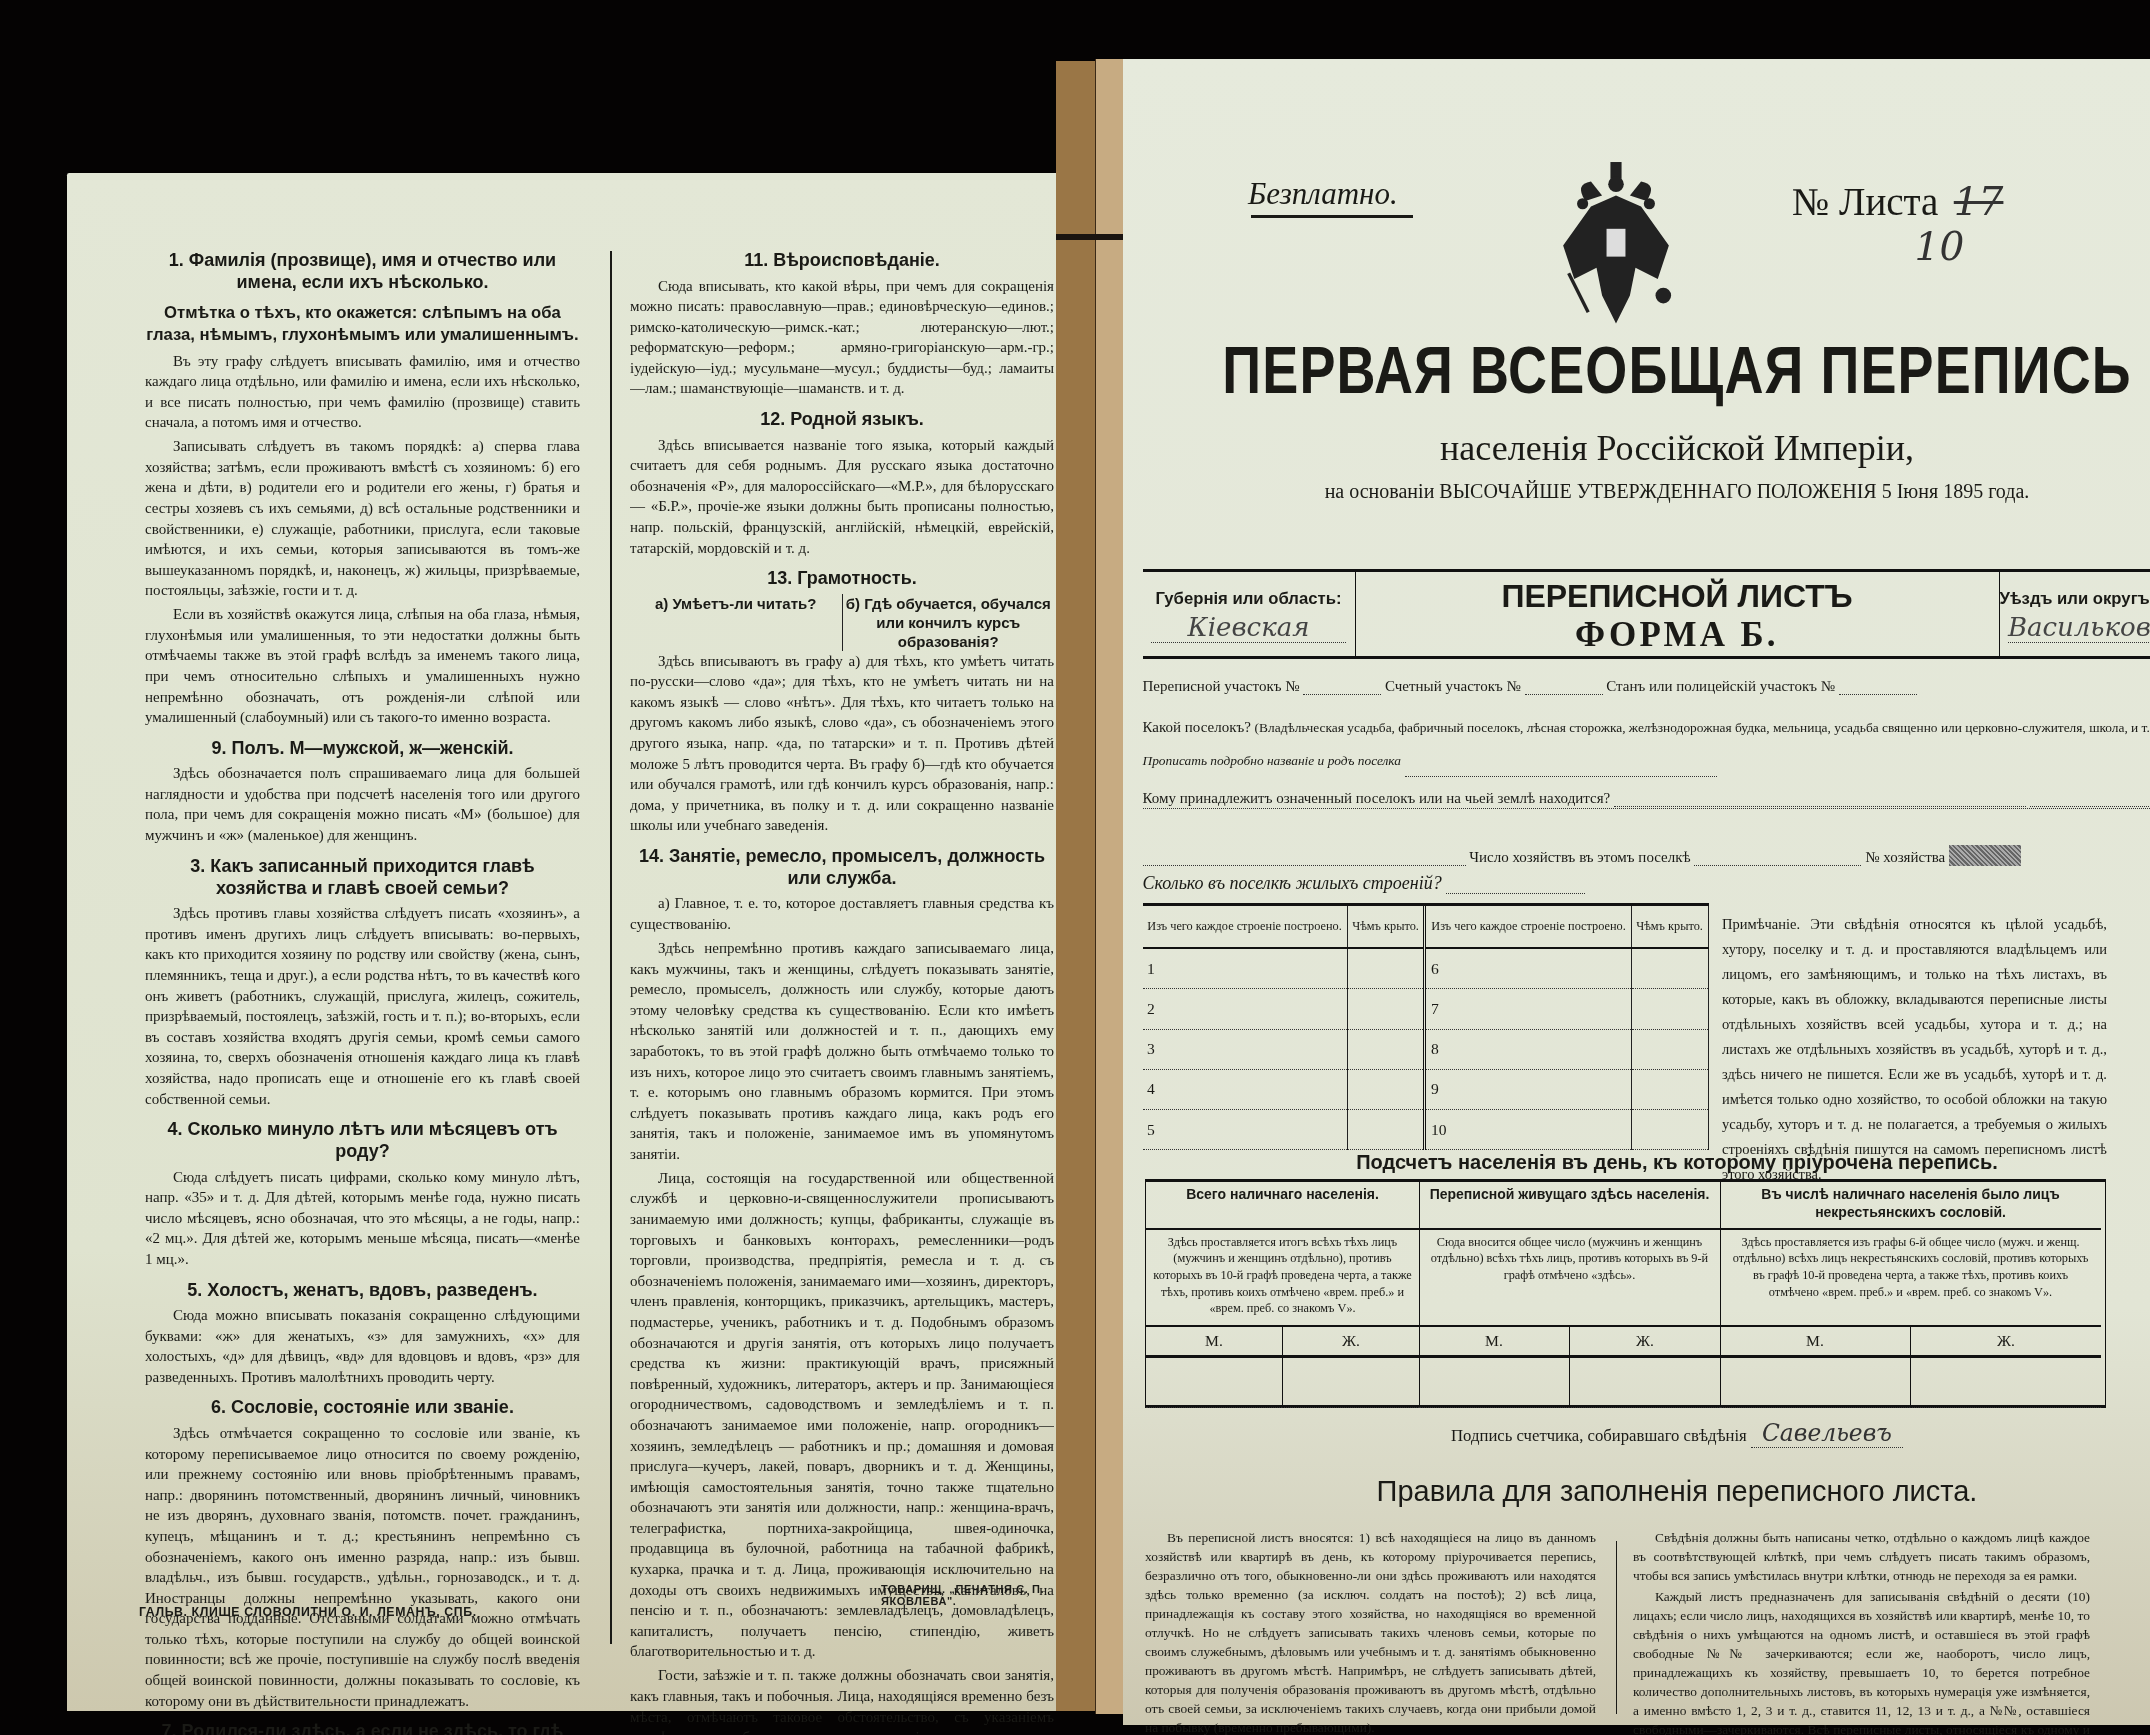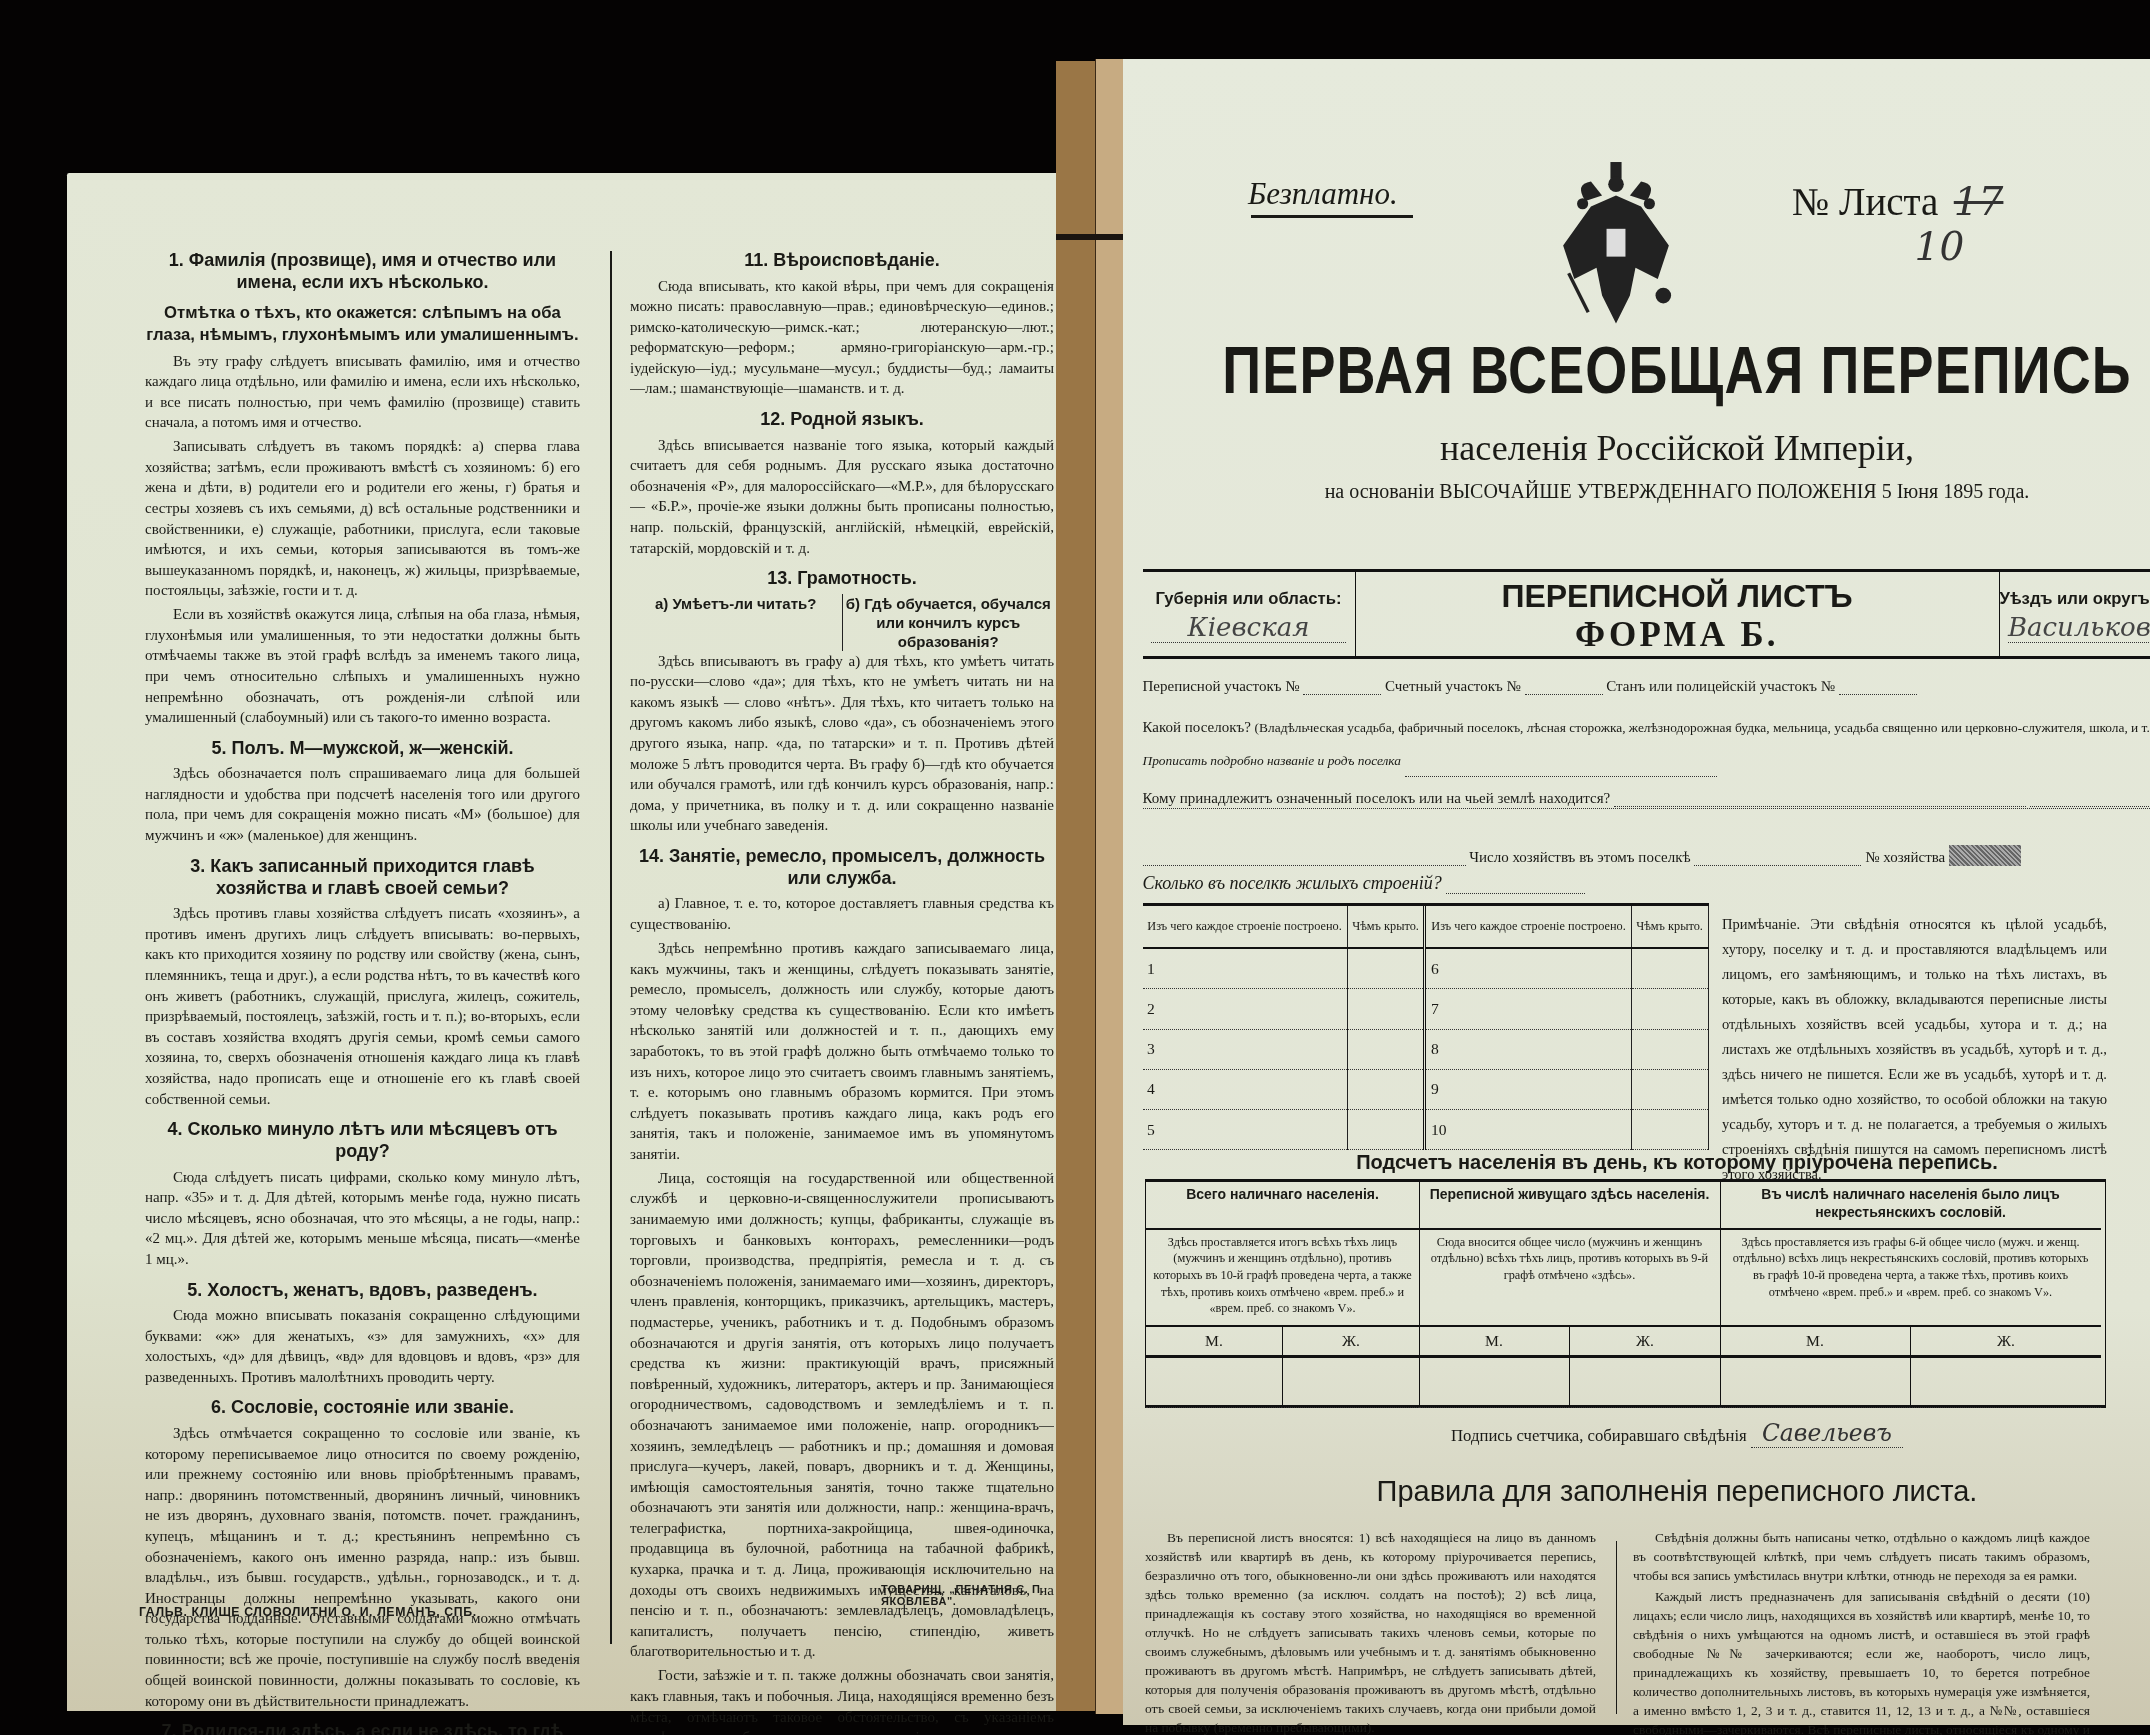--- a/index.html
+++ b/index.html
@@ -72,21 +72,21 @@
 </head>
 <body>
 
 <div class="page-left">
   <div class="col" style="left:78px;top:67px;width:435px;">
     <h3>1. Фамилія (прозвище), имя и отчество или имена, если ихъ нѣсколько.</h3>
     <h3 style="font-size:16.7px;">Отмѣтка о тѣхъ, кто окажется: слѣпымъ на оба глаза, нѣмымъ, глухонѣмымъ или умалишеннымъ.</h3>
     <p>Въ эту графу слѣдуетъ вписывать фамилію, имя и отчество каждаго лица отдѣльно, или фамилію и имена, если ихъ нѣсколько, и все писать полностью, при чемъ фамилію (прозвище) ставить сначала, а потомъ имя и отчество.</p>
     <p>Записывать слѣдуетъ въ такомъ порядкѣ: а) сперва глава хозяйства; затѣмъ, если проживаютъ вмѣстѣ съ хозяиномъ: б) его жена и дѣти, в) родители его и родители его жены, г) братья и сестры хозяевъ съ ихъ семьями, д) всѣ остальные родственники и свойственники, е) служащіе, работники, прислуга, если таковые имѣются, и ихъ семьи, которыя записываются въ томъ-же вышеуказанномъ порядкѣ, и, наконецъ, ж) жильцы, призрѣваемые, постояльцы, заѣзжіе, гости и т. д.</p>
     <p>Если въ хозяйствѣ окажутся лица, слѣпыя на оба глаза, нѣмыя, глухонѣмыя или умалишенныя, то эти недостатки должны быть отмѣчаемы также въ этой графѣ вслѣдъ за именемъ такого лица, при чемъ относительно слѣпыхъ и умалишенныхъ нужно непремѣнно обозначать, отъ рожденія-ли слѣпой или умалишенный (слабоумный) или съ такого-то именно возраста.</p>
-    <h3>5. Полъ. М—мужской, ж—женскій.</h3>
+    <h3>9. Полъ. М—мужской, ж—женскій.</h3>
     <p>Здѣсь обозначается полъ спрашиваемаго лица для большей наглядности и удобства при подсчетѣ населенія того или другого пола, при чемъ для сокращенія можно писать «М» (большое) для мужчинъ и «ж» (маленькое) для женщинъ.</p>
     <h3>3. Какъ записанный приходится главѣ хозяйства и главѣ своей семьи?</h3>
     <p>Здѣсь противъ главы хозяйства слѣдуетъ писать «хозяинъ», а противъ именъ другихъ лицъ слѣдуетъ вписывать: во-первыхъ, какъ кто приходится хозяину по родству или свойству (жена, сынъ, племянникъ, теща и друг.), а если родства нѣтъ, то въ качествѣ кого онъ живетъ (работникъ, служащій, прислуга, жилецъ, сожитель, призрѣваемый, постоялецъ, заѣзжій, гость и т. п.); во-вторыхъ, если въ составъ хозяйства входятъ другія семьи, кромѣ семьи самого хозяина, то, сверхъ обозначенія отношенія каждаго лица къ главѣ хозяйства, надо прописать еще и отношеніе его къ главѣ своей собственной семьи.</p>
     <h3>4. Сколько минуло лѣтъ или мѣсяцевъ отъ роду?</h3>
     <p>Сюда слѣдуетъ писать цифрами, сколько кому минуло лѣтъ, напр. «35» и т. д. Для дѣтей, которымъ менѣе года, нужно писать число мѣсяцевъ, ясно обозначая, что это мѣсяцы, а не годы, напр.: «2 мц.». Для дѣтей же, которымъ меньше мѣсяца, писать—«менѣе 1 мц.».</p>
     <h3>5. Холостъ, женатъ, вдовъ, разведенъ.</h3>
     <p>Сюда можно вписывать показанія сокращенно слѣдующими буквами: «ж» для женатыхъ, «з» для замужнихъ, «х» для холостыхъ, «д» для дѣвицъ, «вд» для вдовцовъ и вдовъ, «рз» для разведенныхъ. Противъ малолѣтнихъ проводить черту.</p>
     <h3>6. Сословіе, состояніе или званіе.</h3>
     <p>Здѣсь отмѣчается сокращенно то сословіе или званіе, къ которому переписываемое лицо относится по своему рожденію, или прежнему состоянію или вновь пріобрѣтеннымъ правамъ, напр.: дворянинъ потомственный, дворянинъ личный, чиновникъ не изъ дворянъ, духовнаго званія, потомств. почет. гражданинъ, купецъ, мѣщанинъ и т. д.; крестьянинъ непремѣнно съ обозначеніемъ, какого онъ именно разряда, напр.: изъ бывш. владѣльч., изъ бывш. государств., удѣльн., горнозаводск., и т. д. Иностранцы должны непремѣнно указывать, какого они государства подданные. Отставными солдатами можно отмѣчать только тѣхъ, которые поступили на службу до общей воинской повинности; всѣ же прочіе, поступившіе на службу послѣ введенія общей воинской повинности, должны показывать то сословіе, къ которому они въ дѣйствительности принадлежатъ.</p>
     <h3>7. Родился-ли здѣсь, а если не здѣсь, то гдѣ именно? (губернія, уѣздъ, городъ).</h3>

